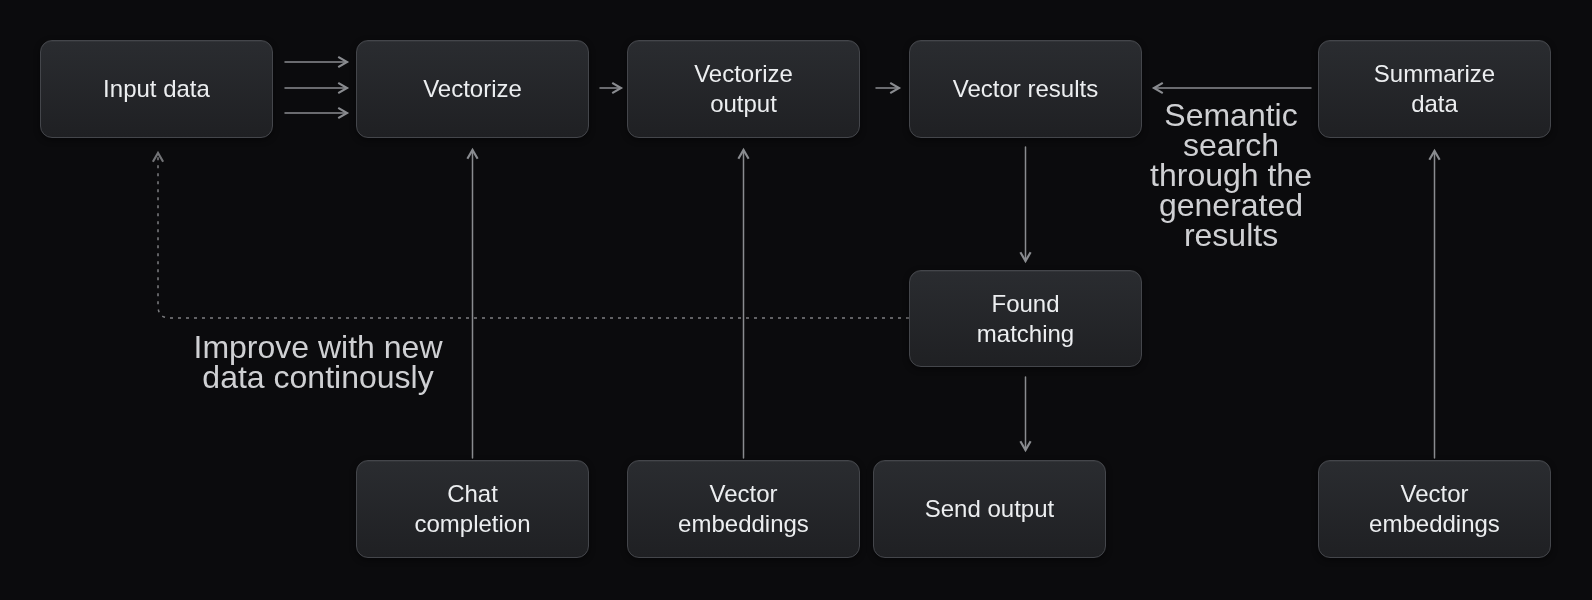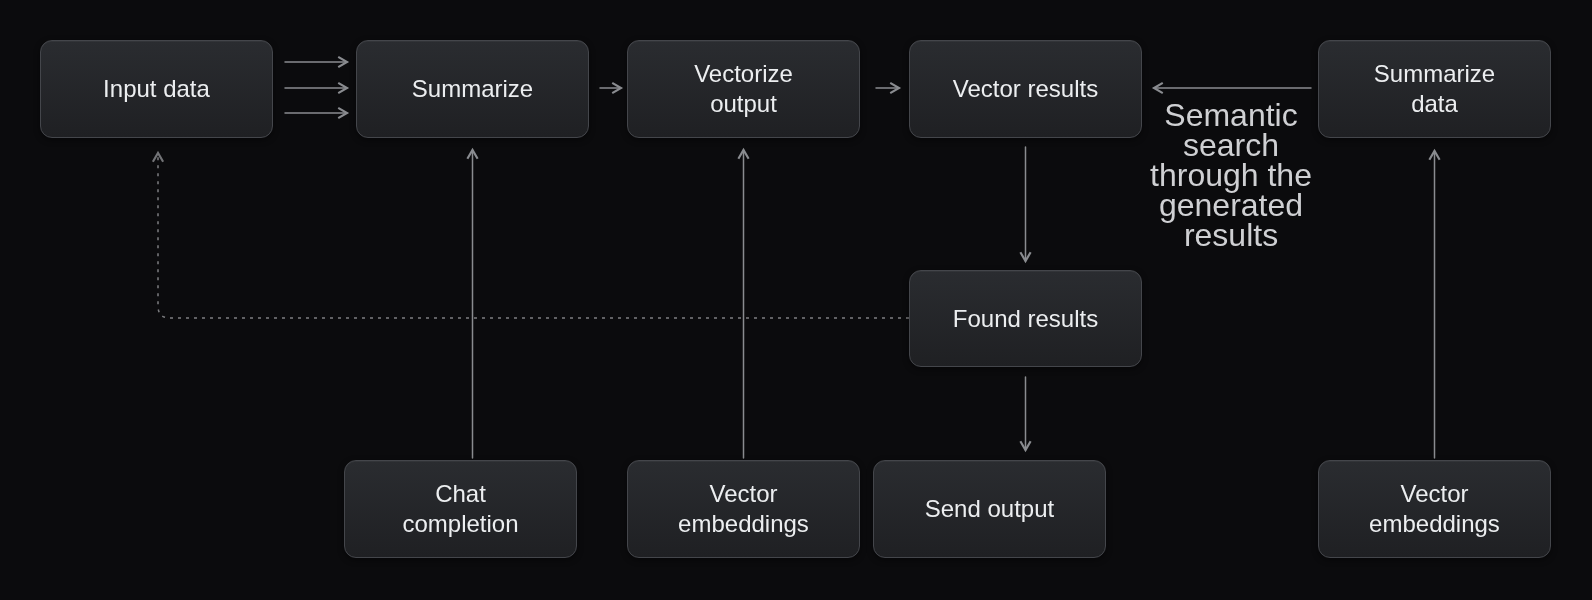--- a/index.html
+++ b/index.html
@@ -66,21 +66,21 @@
     line-height:30px;
     z-index:2;
   }
   
   .pos-input          {left:40px;  top:40px;}
   .pos-summarize      {left:356px; top:40px;}
   .pos-vectorize      {left:627px; top:40px;}
   .pos-vectordb       {left:909px; top:40px;}
   .pos-production     {left:1318px;top:40px;}
   .pos-found          {left:909px; top:270px;height:97px;}
-  .pos-chat           {left:344px; top:460px;justify-content:center;}
+  .pos-chat           {left:356px; top:460px;justify-content:center;}
   .pos-embeddings-l   {left:627px; top:460px;}
   .pos-send           {left:873px; top:460px;}
   .pos-embeddings-r   {left:1318px;top:460px;}
   .pos-semantic       {left:1131px;top:100px;width:200px;}
   .pos-improve        {left:178px; top:332px;width:280px;}
 </style>
 </head>
 <body>
 
 <div class="canvas">
@@ -112,51 +112,52 @@
     <path class="edge" d="M1434.5,458 V151" marker-end="url(#head-solid)"></path>
 
     <path class="edge-dashed" d="M909,318 H170 Q158,318 158,306 V153" marker-end="url(#head-dashed)"></path>
   </svg>
 
   <div class="node pos-input">
     <span class="node-label">Input data</span>
   </div>
 
   <div class="node pos-summarize">
-    <span class="node-label">Summarize</span>
+    <span class="node-label">Vectorize</span>
   </div>
 
   <div class="node pos-vectorize">
     <span class="node-label">Vectorize output</span>
   </div>
 
   <div class="node pos-vectordb">
     <span class="node-label">Vector results</span>
   </div>
 
   <div class="node pos-production">
     <span class="node-label">Summarize data</span>
   </div>
 
   <div class="node pos-found">
-    <span class="node-label">Found results</span>
+    <span class="node-label">Found matching</span>
   </div>
 
   <div class="node pos-chat">
     <span class="node-label">Chat completion</span>
   </div>
 
   <div class="node pos-embeddings-l">
     <span class="node-label">Vector embeddings</span>
   </div>
 
   <div class="node pos-send">
     <span class="node-label">Send output</span>
   </div>
 
   <div class="node pos-embeddings-r">
     <span class="node-label">Vector embeddings</span>
   </div>
 
   <div class="annotation pos-semantic">Semantic<br>search<br>through the<br>generated<br>results</div>
 
+  <div class="annotation pos-improve">Improve with new<br>data continously</div>
 
 </div>
 
 </body></html>

